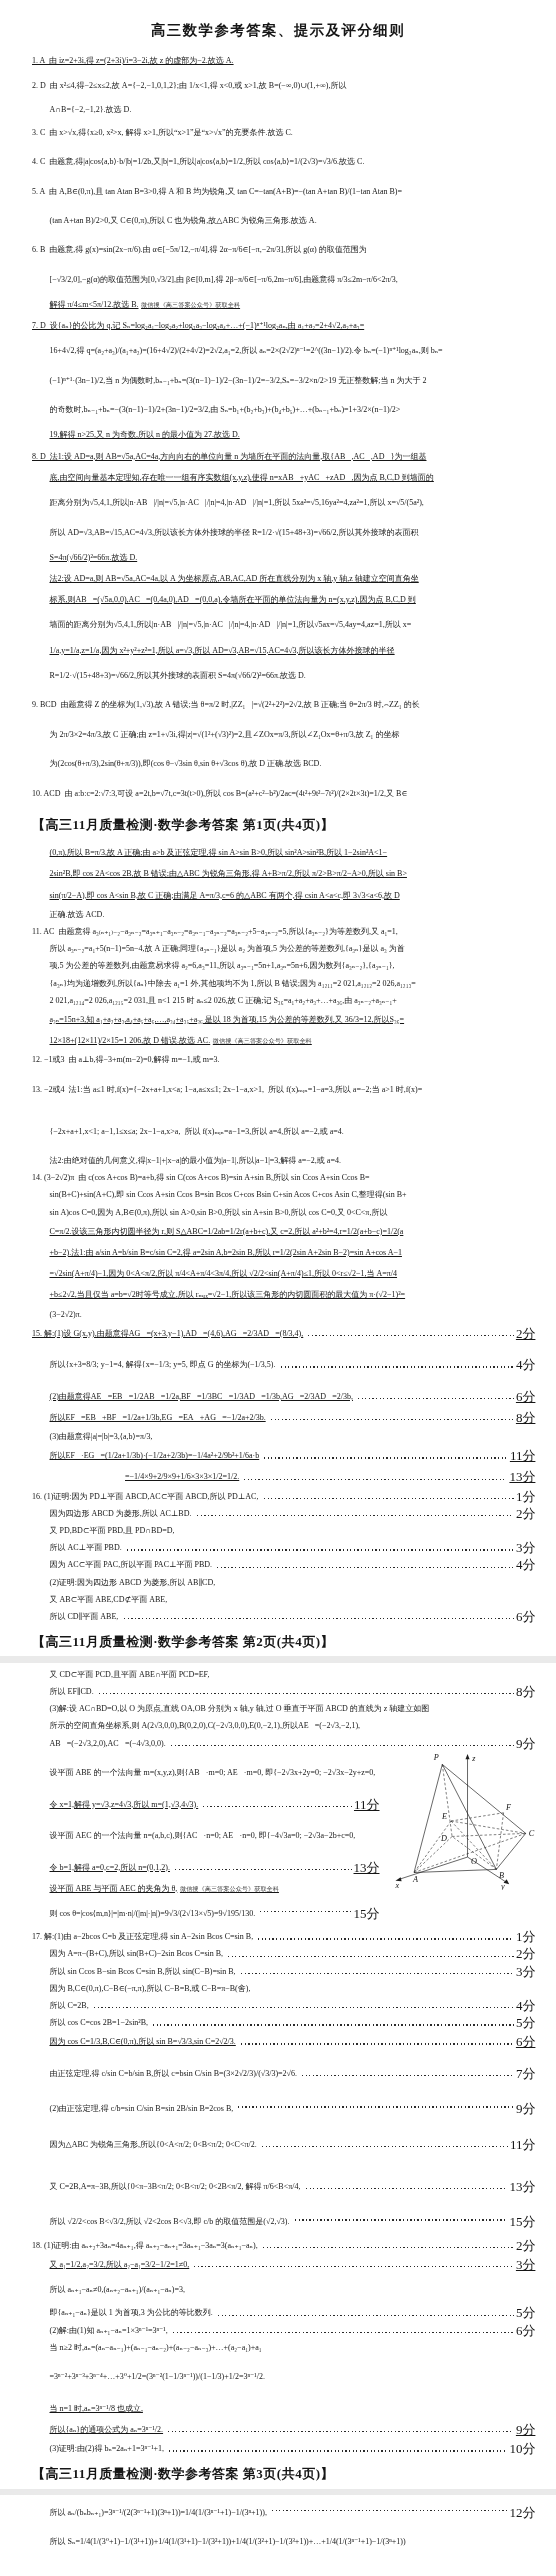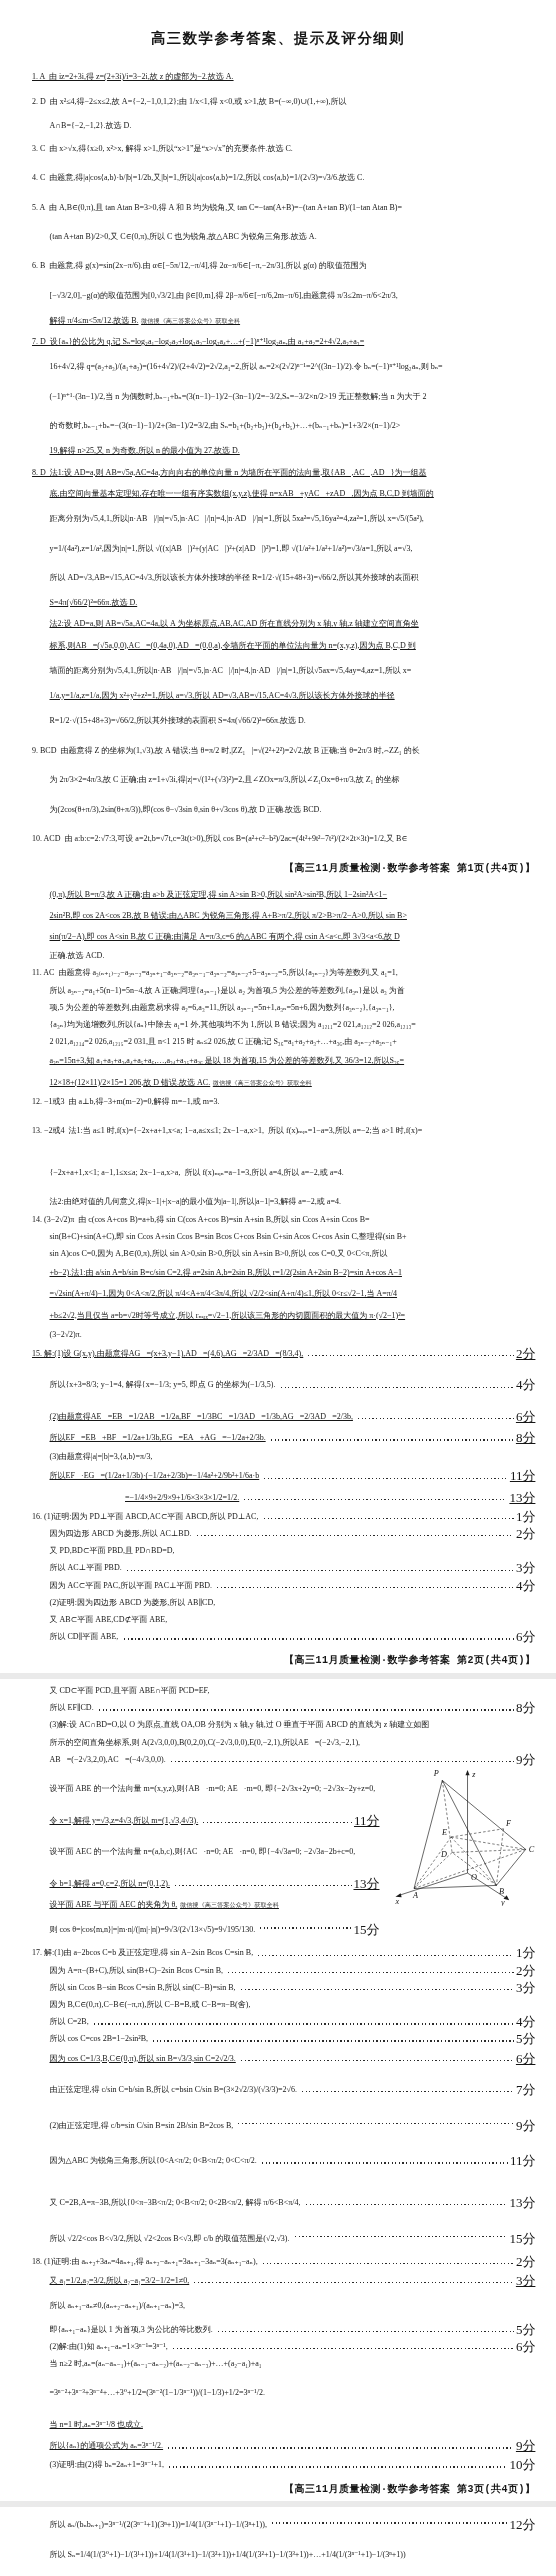--- a/index.html
+++ b/index.html
@@ -4,21 +4,21 @@
 <style>
   html,body{margin:0;padding:0;}
   body{
     width:556px;
     background:#ffffff;
     color:#161616;
     font-family:"Liberation Serif","DejaVu Serif",serif;
   }
   #doc{width:556px;position:relative;}
   h1.title{
-    margin:8px;
+    margin:0;
     padding:20.6px 0 7.2px 0;
     text-align:center;
     font-size:14.4px;
     font-weight:bold;
     letter-spacing:1.5px;
     font-family:"Liberation Sans","DejaVu Sans",sans-serif;
   }
   section.page{
     display:flex;
     flex-direction:column;
@@ -55,25 +55,25 @@
   }
   .wm{
     font-size:6.2px;
     color:#3d3d3d;
     padding-left:2.6px;
     line-height:13px;
     white-space:nowrap;
   }
   .footer{
     margin-top:auto;
-    text-align:right;
+    text-align:left;
     font-weight:bold;
-    font-size:10px;
+    font-size:13px;
     padding:8.2px 0 5.2px 0;
-    font-family:Liberation Mono, monospace;
+    font-family:Liberation Serif, serif;
     letter-spacing:0.5px;
   }
   .band{height:6.2px;background:#eaeaea;}
   .figure-wrap{
     position:absolute;
     top:87px;
     left:389px;
     width:155px;
     height:140px;
   }
@@ -141,23 +141,20 @@
         <div class="line t1">
           <span class="txt">8. D  法1:设 AD=a,则 AB=√5a,AC=4a,方向向右的单位向量 n 为墙所在平面的法向量,取{AB⃗,AC⃗,AD⃗}为一组基</span>
         </div>
         <div class="line i1 t1">
           <span class="txt">底,由空间向量基本定理知,存在唯一一组有序实数组(x,y,z),使得 n=xAB⃗+yAC⃗+zAD⃗,因为点 B,C,D 到墙面的</span>
         </div>
         <div class="line i1 t2">
           <span class="txt">距离分别为√5,4,1,所以|n·AB⃗|/|n|=√5,|n·AC⃗|/|n|=4,|n·AD⃗|/|n|=1,所以 5xa²=√5,16ya²=4,za²=1,所以 x=√5/(5a²),</span>
         </div>
         <div class="line i1 t2">
-          <span class="txt">y=1/(4a²),z=1/a²,因为|n|=1,所以 √((x|AB⃗|)²+(y|AC⃗|)²+(z|AD⃗|)²)=1,即 √(1/a²+1/a²+1/a²)=√3/a=1,所以 a=√3,</span>
-        </div>
-        <div class="line i1 t2">
           <span class="txt">所以 AD=√3,AB=√15,AC=4√3,所以该长方体外接球的半径 R=1/2·√(15+48+3)=√66/2,所以其外接球的表面积</span>
         </div>
         <div class="line i1 t1">
           <span class="txt">S=4π(√66/2)²=66π.故选 D.</span>
         </div>
         <div class="line i1 t1">
           <span class="txt">法2:设 AD=a,则 AB=√5a,AC=4a,以 A 为坐标原点,AB,AC,AD 所在直线分别为 x 轴,y 轴,z 轴建立空间直角坐</span>
         </div>
         <div class="line i1 t1">
           <span class="txt">标系,则AB⃗=(√5a,0,0),AC⃗=(0,4a,0),AD⃗=(0,0,a),令墙所在平面的单位法向量为 n=(x,y,z),因为点 B,C,D 到</span>
@@ -233,20 +230,23 @@
           <span class="txt">法2:由绝对值的几何意义,得|x−1|+|x−a|的最小值为|a−1|,所以|a−1|=3,解得 a=−2,或 a=4.</span>
         </div>
         <div class="line">
           <span class="txt">14. (3−2√2)π  由 c(cos A+cos B)=a+b,得 sin C(cos A+cos B)=sin A+sin B,所以 sin Ccos A+sin Ccos B=</span>
         </div>
         <div class="line i1">
           <span class="txt">sin(B+C)+sin(A+C),即 sin Ccos A+sin Ccos B=sin Bcos C+cos Bsin C+sin Acos C+cos Asin C,整理得(sin B+</span>
         </div>
         <div class="line i1">
           <span class="txt">sin A)cos C=0,因为 A,B∈(0,π),所以 sin A&gt;0,sin B&gt;0,所以 sin A+sin B&gt;0,所以 cos C=0,又 0&lt;C&lt;π,所以</span>
+        </div>
+        <div class="line i1 t1">
+          <span class="txt">C=π/2.设该三角形内切圆半径为 r,则 S△ABC=1/2ab=1/2r(a+b+c),又 c=2,所以 a²+b²=4,r=1/2(a+b−c)=1/2(a</span>
         </div>
         <div class="line i1 t1">
           <span class="txt">+b−2).法1:由 a/sin A=b/sin B=c/sin C=2,得 a=2sin A,b=2sin B,所以 r=1/2(2sin A+2sin B−2)=sin A+cos A−1</span>
         </div>
         <div class="line i1 t1">
           <span class="txt">=√2sin(A+π/4)−1,因为 0&lt;A&lt;π/2,所以 π/4&lt;A+π/4&lt;3π/4,所以 √2/2&lt;sin(A+π/4)≤1,所以 0&lt;r≤√2−1,当 A=π/4</span>
         </div>
         <div class="line i1 t1">
           <span class="txt">+b≤2√2,当且仅当 a=b=√2时等号成立,所以 rₘₐₓ=√2−1,所以该三角形的内切圆面积的最大值为 π·(√2−1)²=</span>
         </div>

